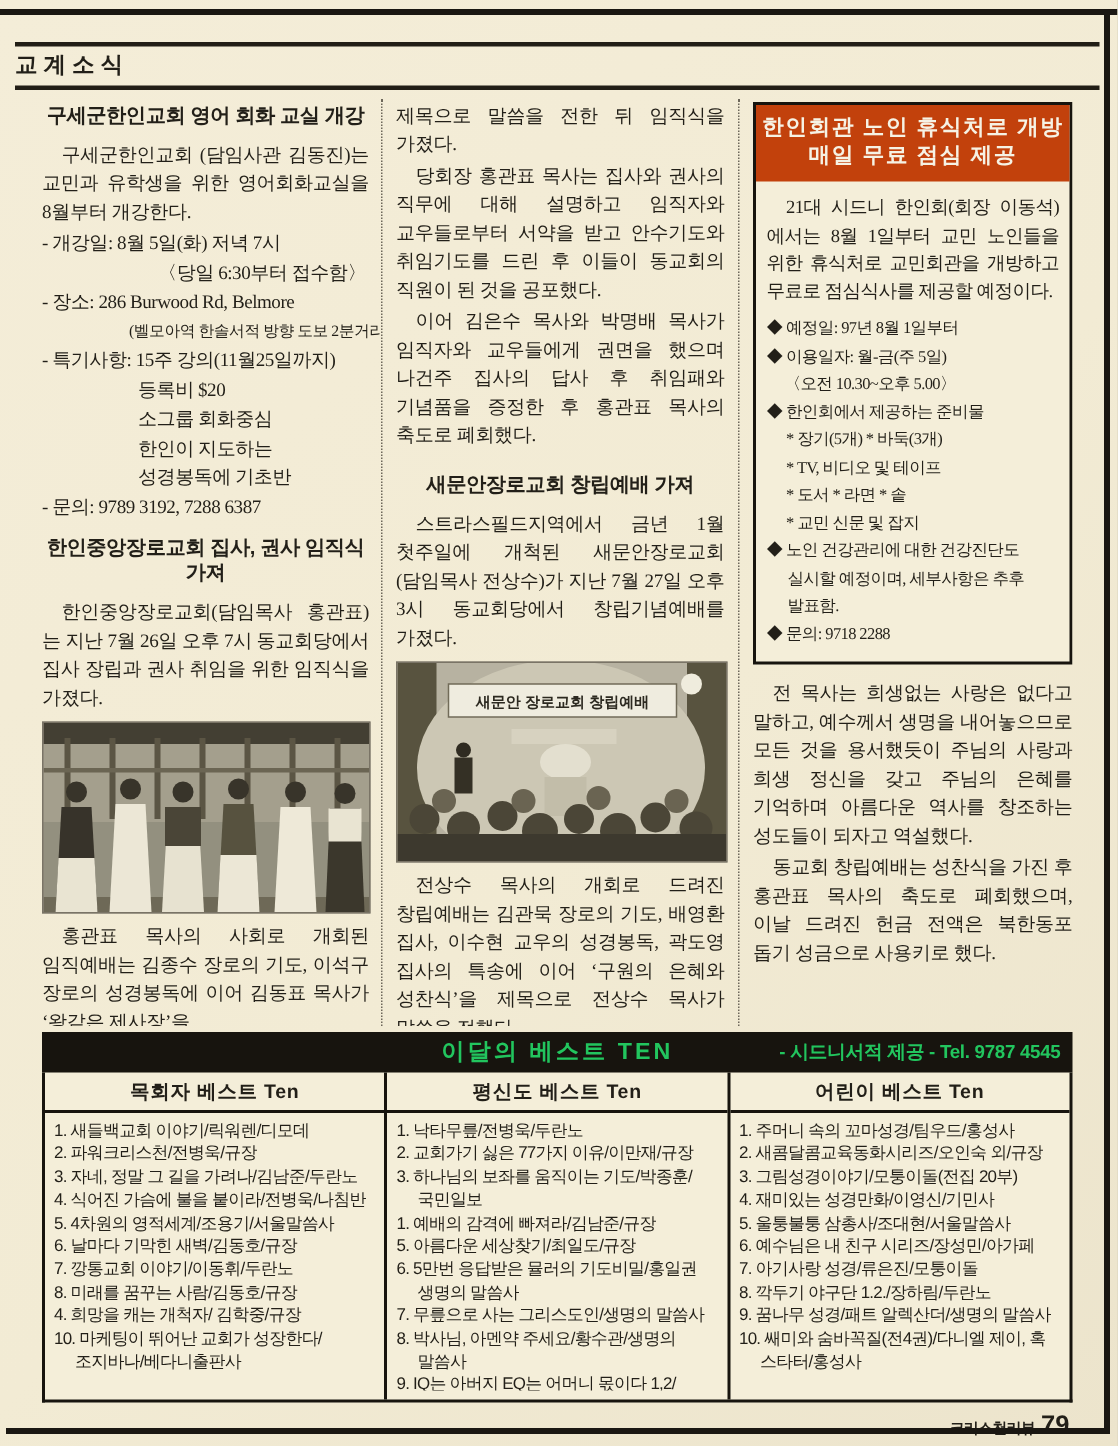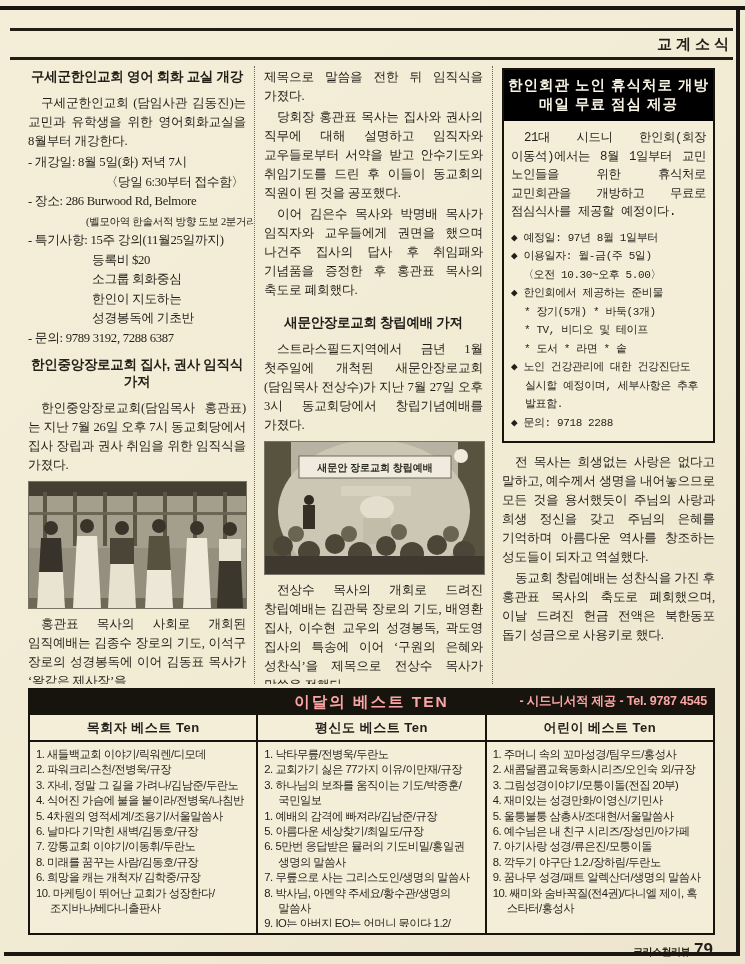--- a/index.html
+++ b/index.html
@@ -7,21 +7,21 @@
   .page {
     position:relative; width:745px; height:964px; box-sizing:border-box;
     background:linear-gradient(135deg,#f4edd8 0%,#f2ebd4 55%,#ece4cc 100%);
     color:#221f18; overflow:hidden;
   }
   .frame-top    { position:absolute; top:6px;  left:0; right:0; height:4px; background:#1a1712; }
   .frame-right  { position:absolute; top:6px;  right:5px; bottom:8px; width:4px; background:#1a1712; }
   .frame-bottom { position:absolute; bottom:8px; left:4px; right:5px; height:4px; background:#1a1712; }
 
   .masthead { margin:28px 12px 0 10px; border-top:3px solid #221e16; border-bottom:3px solid #221e16; padding:3px 0; }
-  .masthead h1 { margin:0; text-align:right; font:bold 15px/20px "Liberation Sans","DejaVu Sans",sans-serif; letter-spacing:4px; }
+  .masthead h1 { margin:0; text-align:left; font:bold 15px/20px "Liberation Sans","DejaVu Sans",sans-serif; letter-spacing:4px; }
 
   .columns { display:flex; margin:6px 30px 0 28px; height:618px; }
   .col { box-sizing:border-box; overflow:hidden; }
   .col1 { width:226px; padding-right:8px; }
   .col2 { width:238px; padding:0 9px; border-left:1px dotted #6d675a; }
   .col3 { flex:1; padding-left:9px; border-left:1px dotted #6d675a; }
 
   h2.art-title { margin:8px 0 9px; font:bold 13.5px/17px "Liberation Sans","DejaVu Sans",sans-serif; letter-spacing:-.3px;text-align:center; }
   .col p { margin:0 0 2px; font-size:12.7px; line-height:19px; text-align:justify; letter-spacing:-.2px; word-break:keep-all; }
   .col p.indent { text-indent:13px; }
@@ -31,30 +31,30 @@
   .d-line { white-space:nowrap; }
   .d-right { text-align:right; padding-right:2px; }
   .d-small { font-size:10.5px; padding-left:58px; }
   .d-ind { padding-left:64px; }
 
   figure { margin:6px 0; }
   figure svg { display:block; }
   .photo-frame { border:1px solid #7a7466; background:#8e897c; }
 
   .notice-box { border:2.5px solid #17140e; margin:2px 0 10px; background:#f4eed9; }
-  .nb-title { background:#000000; color:#f6f2e4; text-align:center; padding:6px 2px 7px;
+  .nb-title { background:#c2410c; color:#f6f2e4; text-align:center; padding:6px 2px 7px;
               font:bold 14.5px/19px "Liberation Sans","DejaVu Sans",sans-serif; letter-spacing:1px; }
-  .nb-body { padding:8px 7px 9px; font-family:Liberation Mono, monospace; }
+  .nb-body { padding:8px 7px 9px; font-family:Liberation Serif, serif; }
   .nb-body p { font-size:12.4px; line-height:18.5px; letter-spacing:-.4px; margin:0 0 7px; font-family:inherit; }
   .nb-item { font-size:11px; line-height:18.5px; letter-spacing:-.4px; padding-left:14px; text-indent:-14px; word-break:keep-all; }
   .nb-time { padding-left:12px; text-indent:0; }
   .nb-star { padding-left:13px; text-indent:0; }
 
   .bestten { margin:4px 30px 0 28px; }
-  .bt-bar { position:relative; height:27px; background:#17140e; color:#fca5a5; }
+  .bt-bar { position:relative; height:27px; background:#17140e; color:#22c55e; }
   .bt-bar .bt-title { position:absolute; left:0; right:0; text-align:center;
        font:bold 15.5px/27px "Liberation Sans","DejaVu Sans",sans-serif; letter-spacing:2px; }
   .bt-bar .bt-provider { position:absolute; right:8px; font:bold 12.5px/27px "Liberation Sans","DejaVu Sans",sans-serif; letter-spacing:-.2px; }
   .bt-table { display:flex; border:2px solid #17140e; border-top:none; background:#f4eed9; }
   .bt-col { flex:1; box-sizing:border-box; }
   .bt-col + .bt-col { border-left:2px solid #17140e; }
   .bt-head { text-align:center; font:bold 13px/25px "Liberation Sans","DejaVu Sans",sans-serif; border-bottom:2px solid #17140e; letter-spacing:.5px; }
   .bt-list { list-style:none; margin:5px 4px 6px 6px; padding:0; height:180px; overflow:hidden; }
   .bt-list li { font-family:Liberation Sans, sans-serif; font-size:11.3px; line-height:15.4px;
                 letter-spacing:-.5px; padding-left:14px; text-indent:-14px; word-break:keep-all; }
@@ -189,20 +189,21 @@
         </div>
         <div class="nb-body">
           <p style="text-indent:13px">21대 시드니 한인회(회장 이동석)에서는 8월 1일부터 교민 노인들을 위한 휴식처로 교민회관을 개방하고 무료로 점심식사를 제공할 예정이다.</p>
           <div class="nb-item">◆ 예정일: 97년 8월 1일부터</div>
           <div class="nb-item">◆ 이용일자: 월-금(주 5일)</div>
           <div class="nb-item nb-time">〈오전 10.30~오후 5.00〉</div>
           <div class="nb-item">◆ 한인회에서 제공하는 준비물</div>
           <div class="nb-item nb-star">* 장기(5개) * 바둑(3개)</div>
           <div class="nb-item nb-star">* TV, 비디오 및 테이프</div>
           <div class="nb-item nb-star">* 도서 * 라면 * 솥</div>
+          <div class="nb-item nb-star">* 교민 신문 및 잡지</div>
           <div class="nb-item">◆ 노인 건강관리에 대한 건강진단도 실시할 예정이며, 세부사항은 추후 발표함.</div>
           <div class="nb-item">◆ 문의: 9718 2288</div>
         </div>
       </div>
 
       <p class="indent">전 목사는 희생없는 사랑은 없다고 말하고, 예수께서 생명을 내어놓으므로 모든 것을 용서했듯이 주님의 사랑과 희생 정신을 갖고 주님의 은혜를 기억하며 아름다운 역사를 창조하는 성도들이 되자고 역설했다.</p>
       <p class="indent">동교회 창립예배는 성찬식을 가진 후 홍관표 목사의 축도로 폐회했으며, 이날 드려진 헌금 전액은 북한동포 돕기 성금으로 사용키로 했다.</p>
     </section>
   </div>
 
@@ -216,21 +217,21 @@
         <div class="bt-head">목회자 베스트 Ten</div>
         <ul class="bt-list">
           <li>1. 새들백교회 이야기/릭워렌/디모데</li>
           <li>2. 파워크리스천/전병욱/규장</li>
           <li>3. 자네, 정말 그 길을 가려나/김남준/두란노</li>
           <li>4. 식어진 가슴에 불을 붙이라/전병욱/나침반</li>
           <li>5. 4차원의 영적세계/조용기/서울말씀사</li>
           <li>6. 날마다 기막힌 새벽/김동호/규장</li>
           <li>7. 깡통교회 이야기/이동휘/두란노</li>
           <li>8. 미래를 꿈꾸는 사람/김동호/규장</li>
-          <li>6. 희망을 캐는 개척자/ 김학중/규장</li>
+          <li>4. 희망을 캐는 개척자/ 김학중/규장</li>
           <li>10. 마케팅이 뛰어난 교회가 성장한다/ 조지바나/베다니출판사</li>
         </ul>
       </div>
       <div class="bt-col">
         <div class="bt-head">평신도 베스트 Ten</div>
         <ul class="bt-list">
           <li>1. 낙타무릎/전병욱/두란노</li>
           <li>2. 교회가기 싫은 77가지 이유/이만재/규장</li>
           <li>3. 하나님의 보좌를 움직이는 기도/박종훈/ 국민일보</li>
           <li>1. 예배의 감격에 빠져라/김남준/규장</li>

